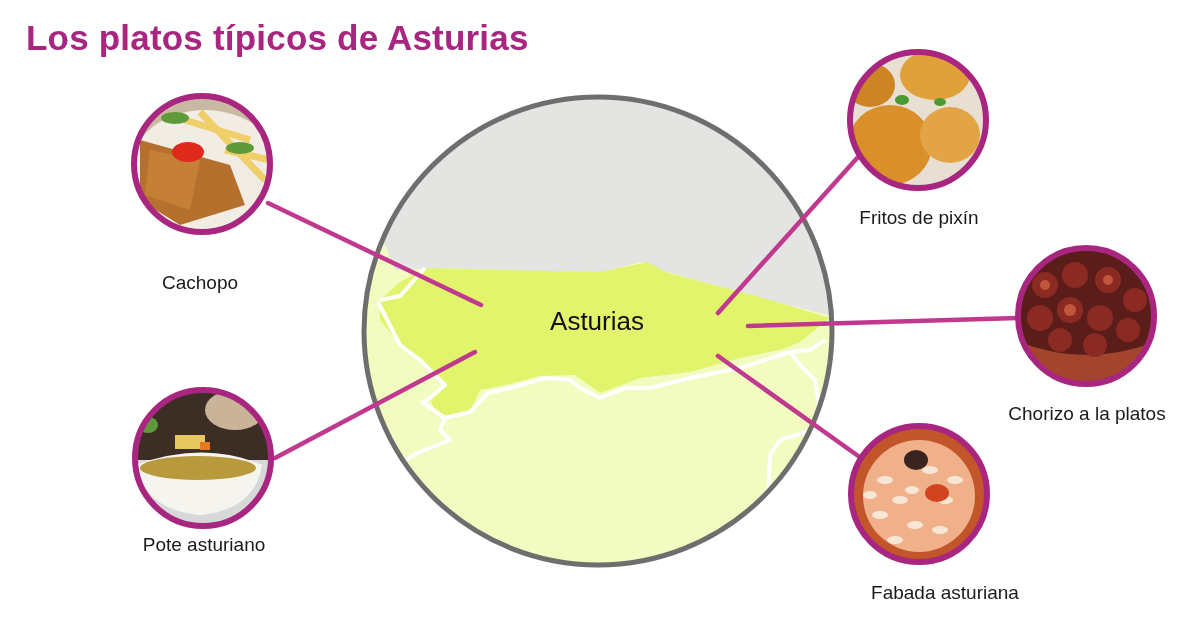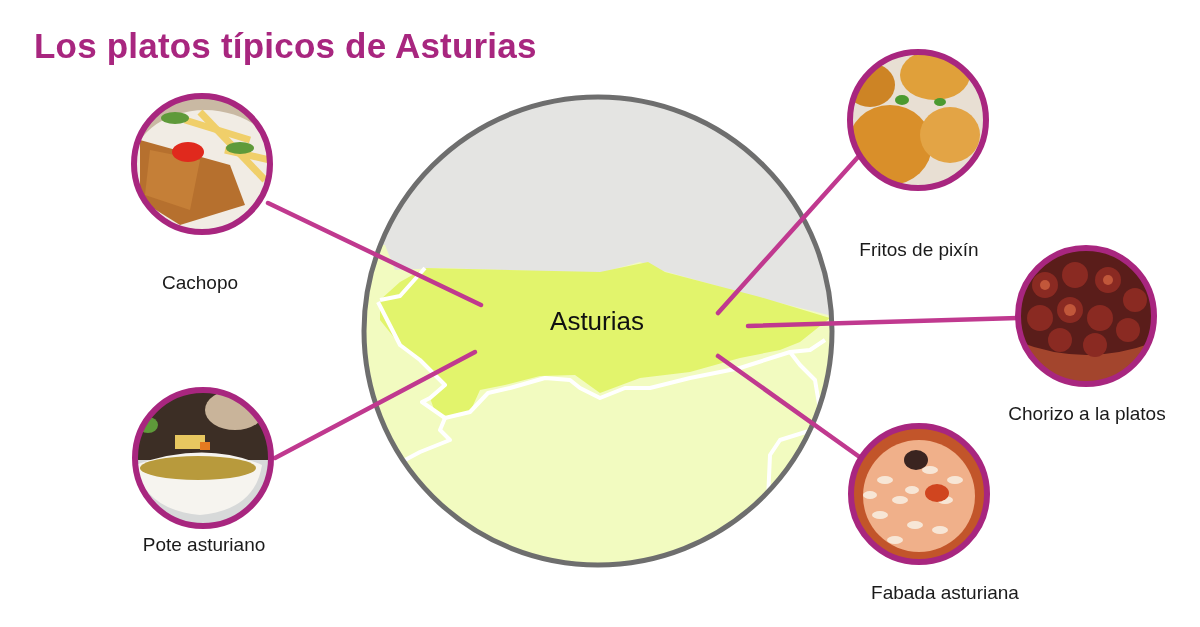--- a/index.html
+++ b/index.html
@@ -1,17 +1,17 @@
 <!DOCTYPE html>
 <html><head>
 <meta charset="utf-8">
 <style>
   html, body { margin:0; padding:0; }
   body { width:1200px; height:627px; background:#ffffff; position:relative; overflow:hidden; font-family:"Liberation Sans", sans-serif; }
-  .title { position:absolute; left:18px; top:10px; font-size:35px; font-weight:bold; color:#a8267f; letter-spacing:0.2px; margin:16px; }
+  .title { position:absolute; left:18px; top:10px; font-size:35px; font-weight:bold; color:#a8267f; letter-spacing:0.2px; margin:8px; }
   svg.stage { position:absolute; left:0; top:0; }
   .label { position:absolute; font-size:19px; color:#1a1a1a; white-space:nowrap; transform:translateX(-50%); }
   .center-label { position:absolute; left:597px; top:306px; font-size:26px; color:#111; transform:translateX(-50%); }
 </style>
 </head>
 <body>
 
 <h1 class="title">Los platos típicos de Asturias</h1>
 
 <svg class="stage" width="1200" height="627" viewBox="0 0 1200 627">
@@ -151,15 +151,15 @@
       <ellipse cx="937" cy="493" rx="12" ry="9" fill="#d0451f"></ellipse>
     </g>
     <circle cx="919" cy="494" r="68" fill="none" stroke="#a8267f" stroke-width="6"></circle>
   </g>
 </svg>
 
 <div class="center-label">Asturias</div>
 
 <div class="label" style="left:200px; top:252px;margin-top:20px;">Cachopo</div>
 <div class="label" style="left:204px; top:534px;">Pote asturiano</div>
-<div class="label" style="left:919px; top:207px;margin-top:32px;">Fritos de pixín</div>
+<div class="label" style="left:919px; top:207px;">Fritos de pixín</div>
 <div class="label" style="left:1087px; top:403px;">Chorizo a la platos</div>
 <div class="label" style="left:945px; top:582px;">Fabada asturiana</div>
 
 </body></html>

